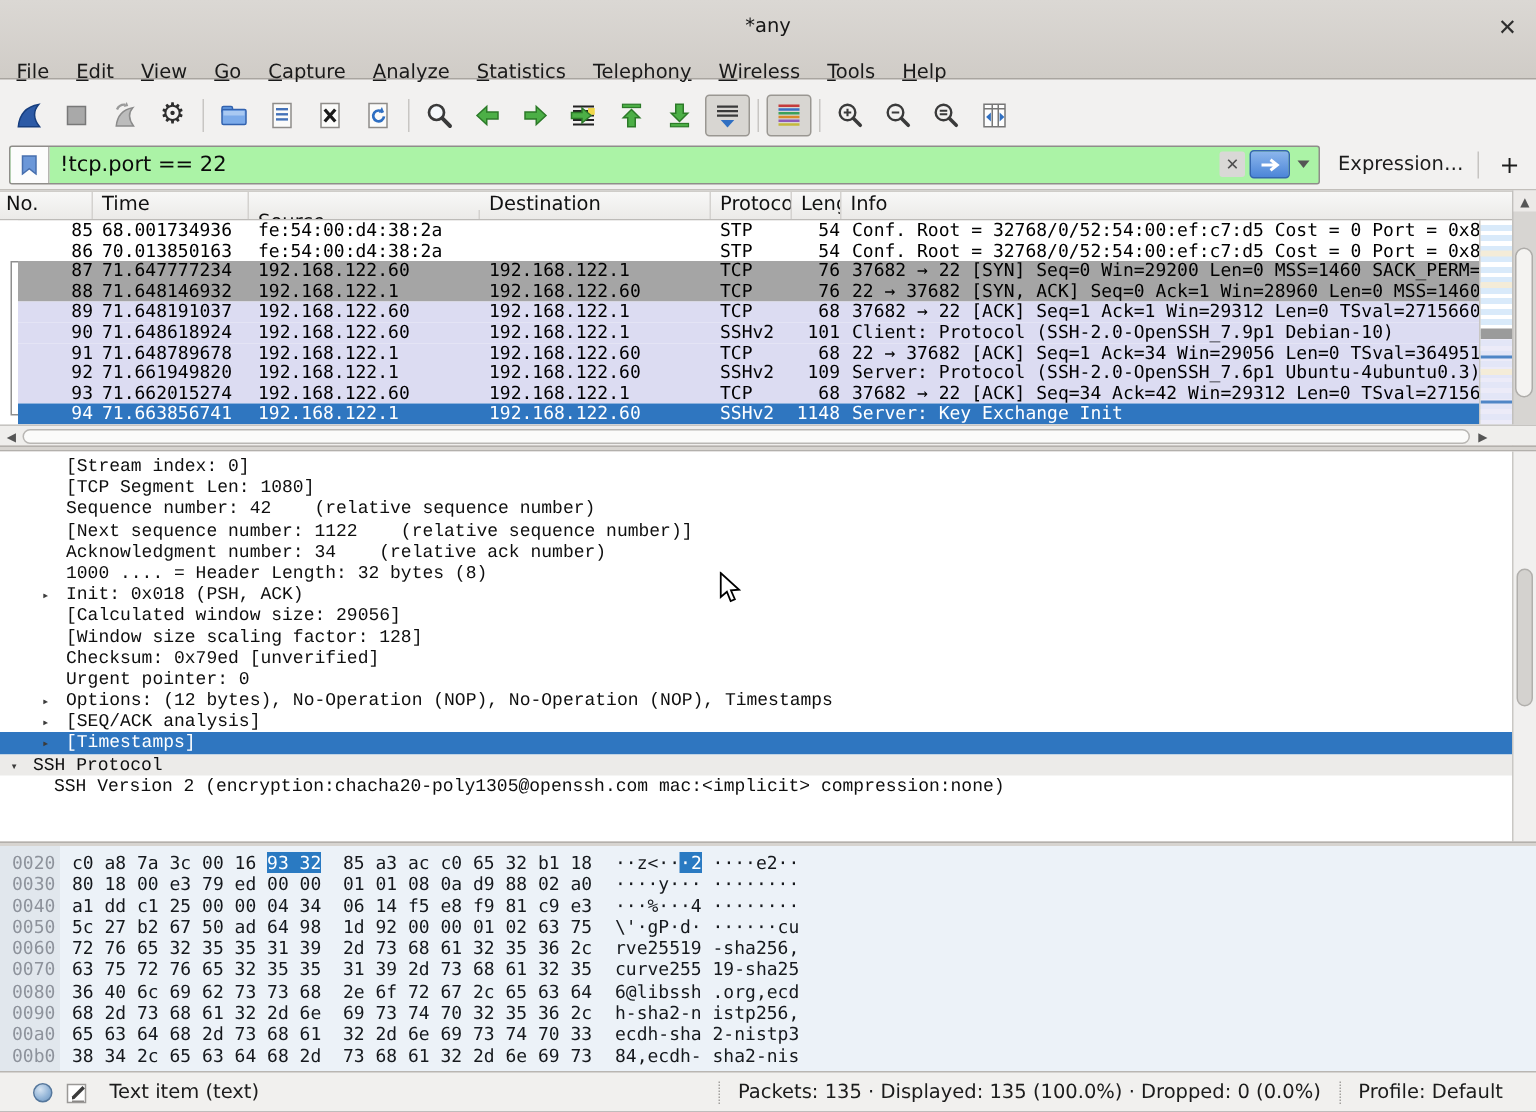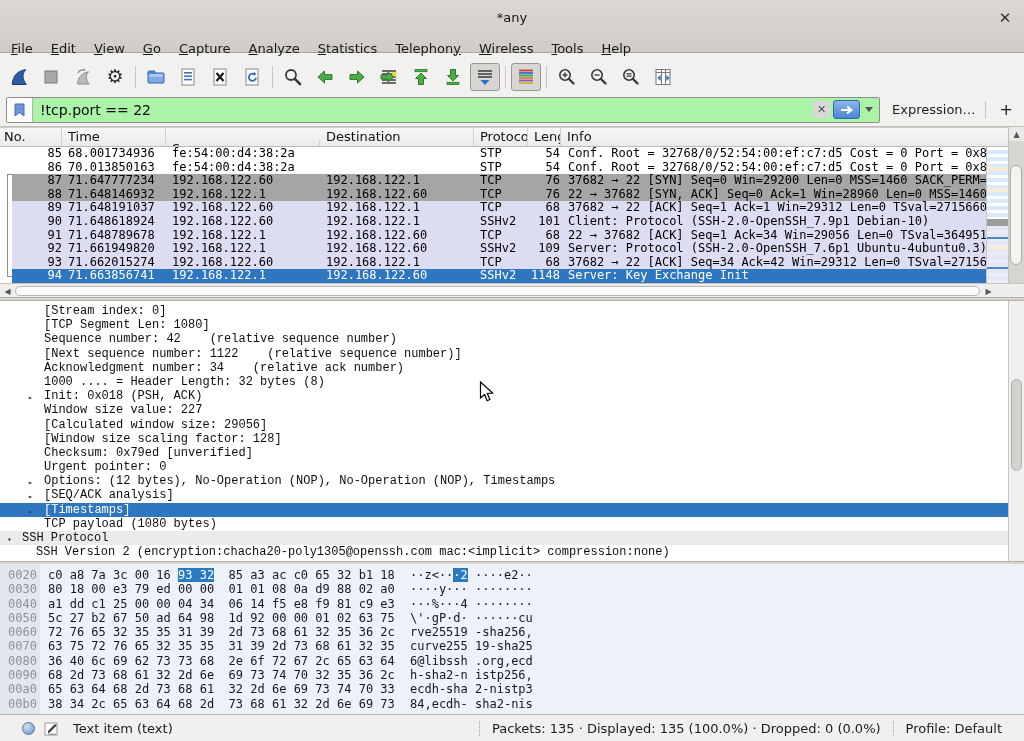--- a/index.html
+++ b/index.html
@@ -493,29 +493,27 @@
 
   <div class="splitter1"></div>
   <div class="details">
     <div class="dline lvl2"><span class="dexp"></span><span>[Stream index: 0]</span></div>
     <div class="dline lvl2"><span class="dexp"></span><span>[TCP Segment Len: 1080]</span></div>
     <div class="dline lvl2"><span class="dexp"></span><span>Sequence number: 42    (relative sequence number)</span></div>
     <div class="dline lvl2"><span class="dexp"></span><span>[Next sequence number: 1122    (relative sequence number)]</span></div>
     <div class="dline lvl2"><span class="dexp"></span><span>Acknowledgment number: 34    (relative ack number)</span></div>
     <div class="dline lvl2"><span class="dexp"></span><span>1000 .... = Header Length: 32 bytes (8)</span></div>
     <div class="dline lvl2"><span class="dexp">▸</span><span>Init: 0x018 (PSH, ACK)</span></div>
-    <div class="dline lvl2"><span class="dexp"></span><span>Window size value: 227</span></div>
     <div class="dline lvl2"><span class="dexp"></span><span>[Calculated window size: 29056]</span></div>
     <div class="dline lvl2"><span class="dexp"></span><span>[Window size scaling factor: 128]</span></div>
     <div class="dline lvl2"><span class="dexp"></span><span>Checksum: 0x79ed [unverified]</span></div>
     <div class="dline lvl2"><span class="dexp"></span><span>Urgent pointer: 0</span></div>
     <div class="dline lvl2"><span class="dexp">▸</span><span>Options: (12 bytes), No-Operation (NOP), No-Operation (NOP), Timestamps</span></div>
     <div class="dline lvl2"><span class="dexp">▸</span><span>[SEQ/ACK analysis]</span></div>
     <div class="dline lvl2 sel"><span class="dexp">▸</span><span>[Timestamps]</span></div>
-    <div class="dline lvl2"><span class="dexp"></span><span>TCP payload (1080 bytes)</span></div>
     <div class="dline lvl0 band"><span class="dexp">▾</span><span>SSH Protocol</span></div>
     <div class="dline lvl1"><span>SSH Version 2 (encryption:chacha20-poly1305@openssh.com mac:&lt;implicit&gt; compression:none)</span></div>
   </div>
   <div class="dscroll">
       <div class="dthumb"></div>
     </div>
 
   <div class="splitter2"></div>
   <div class="hexpane">
     <div class="hexoffbg"></div>

